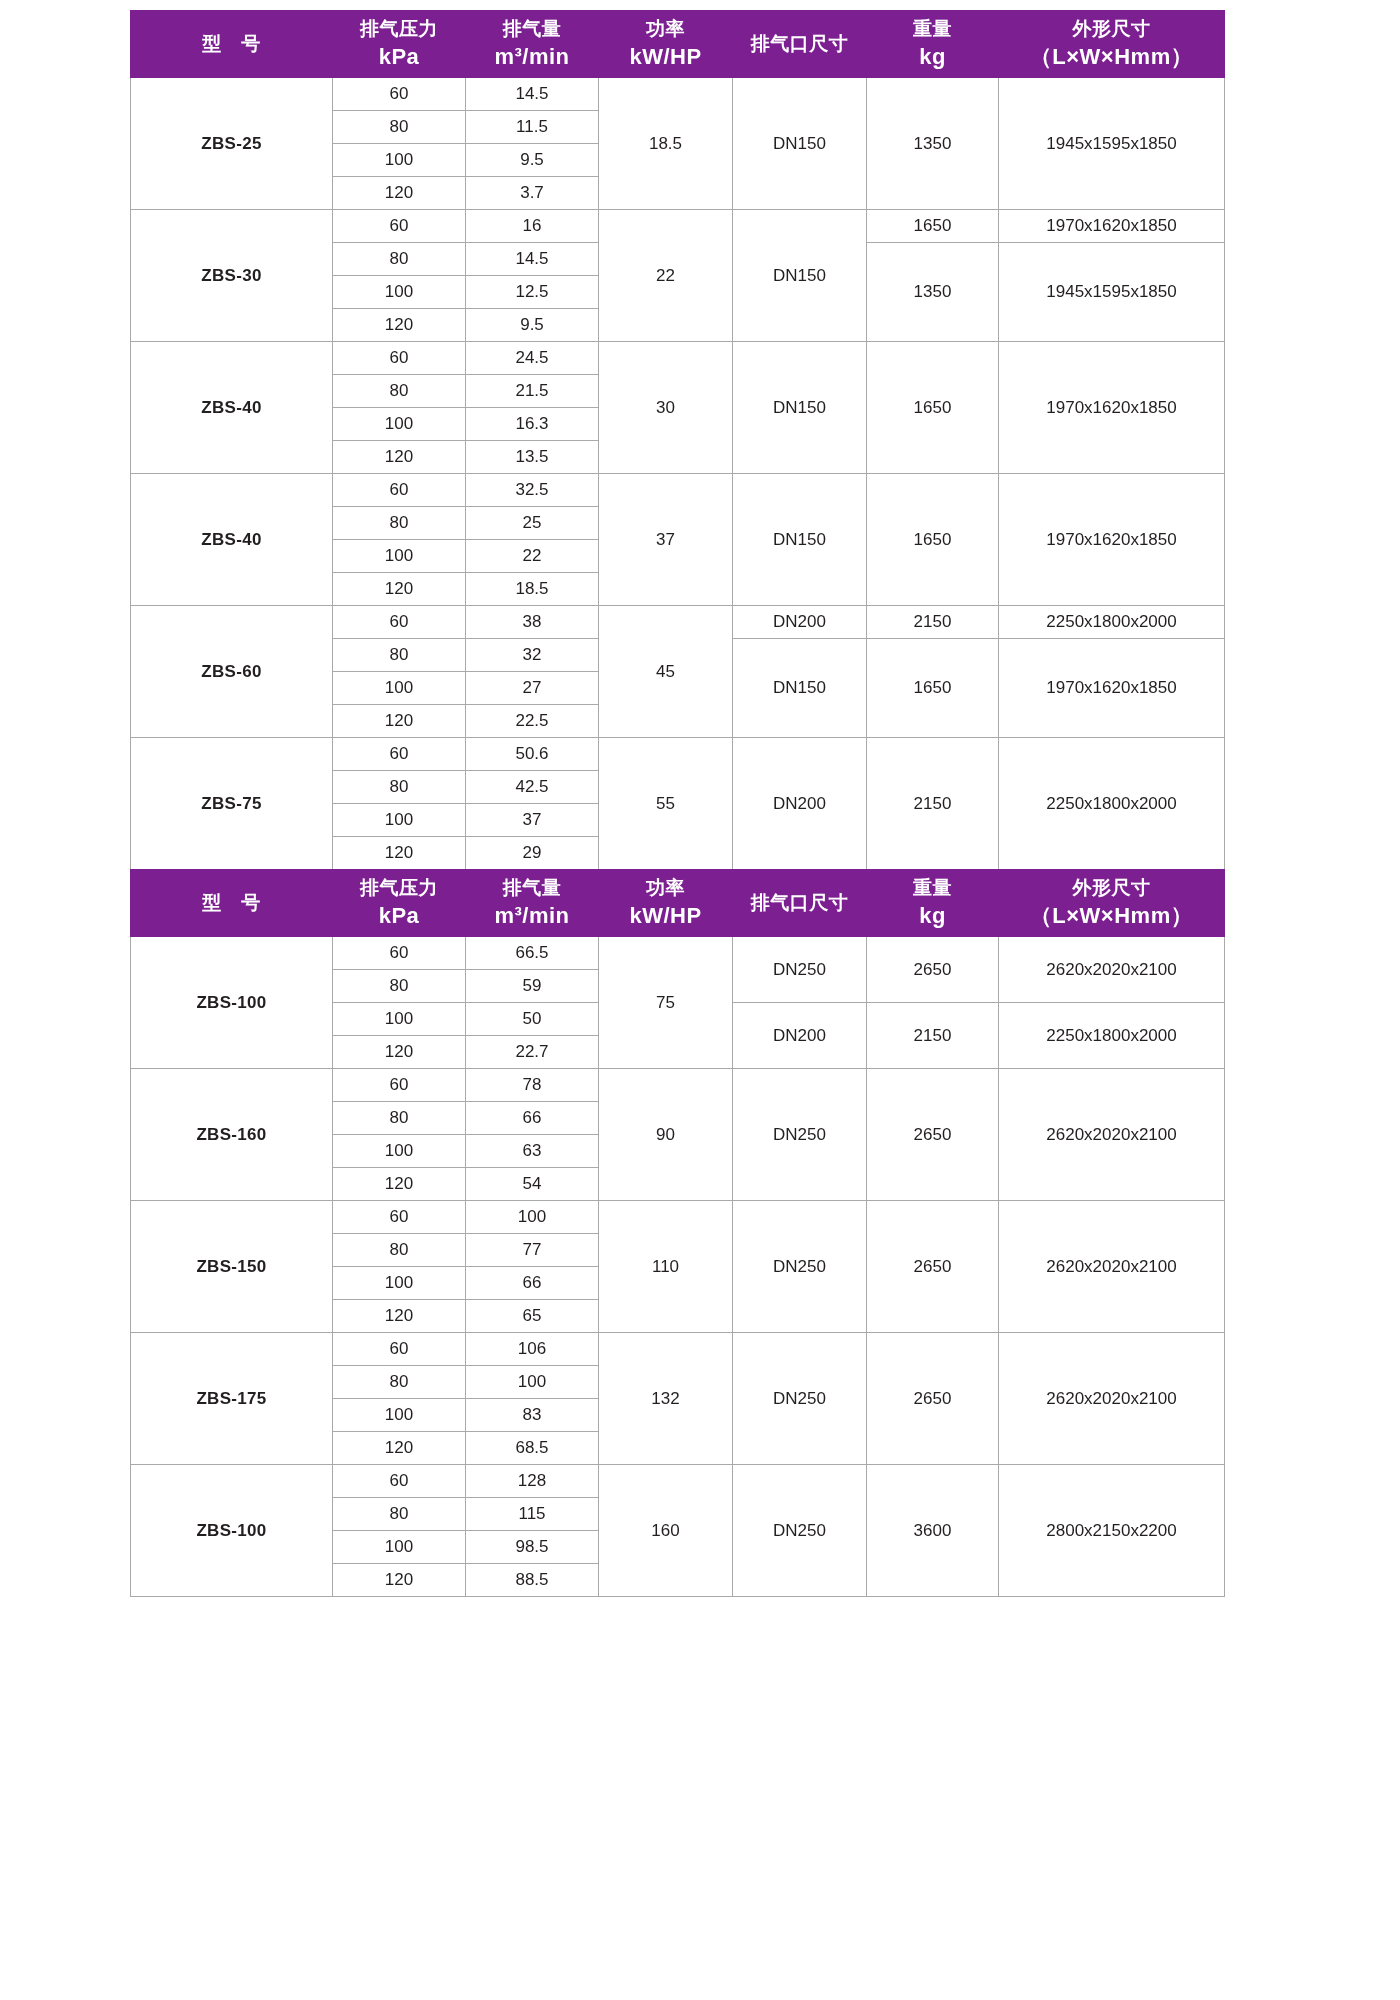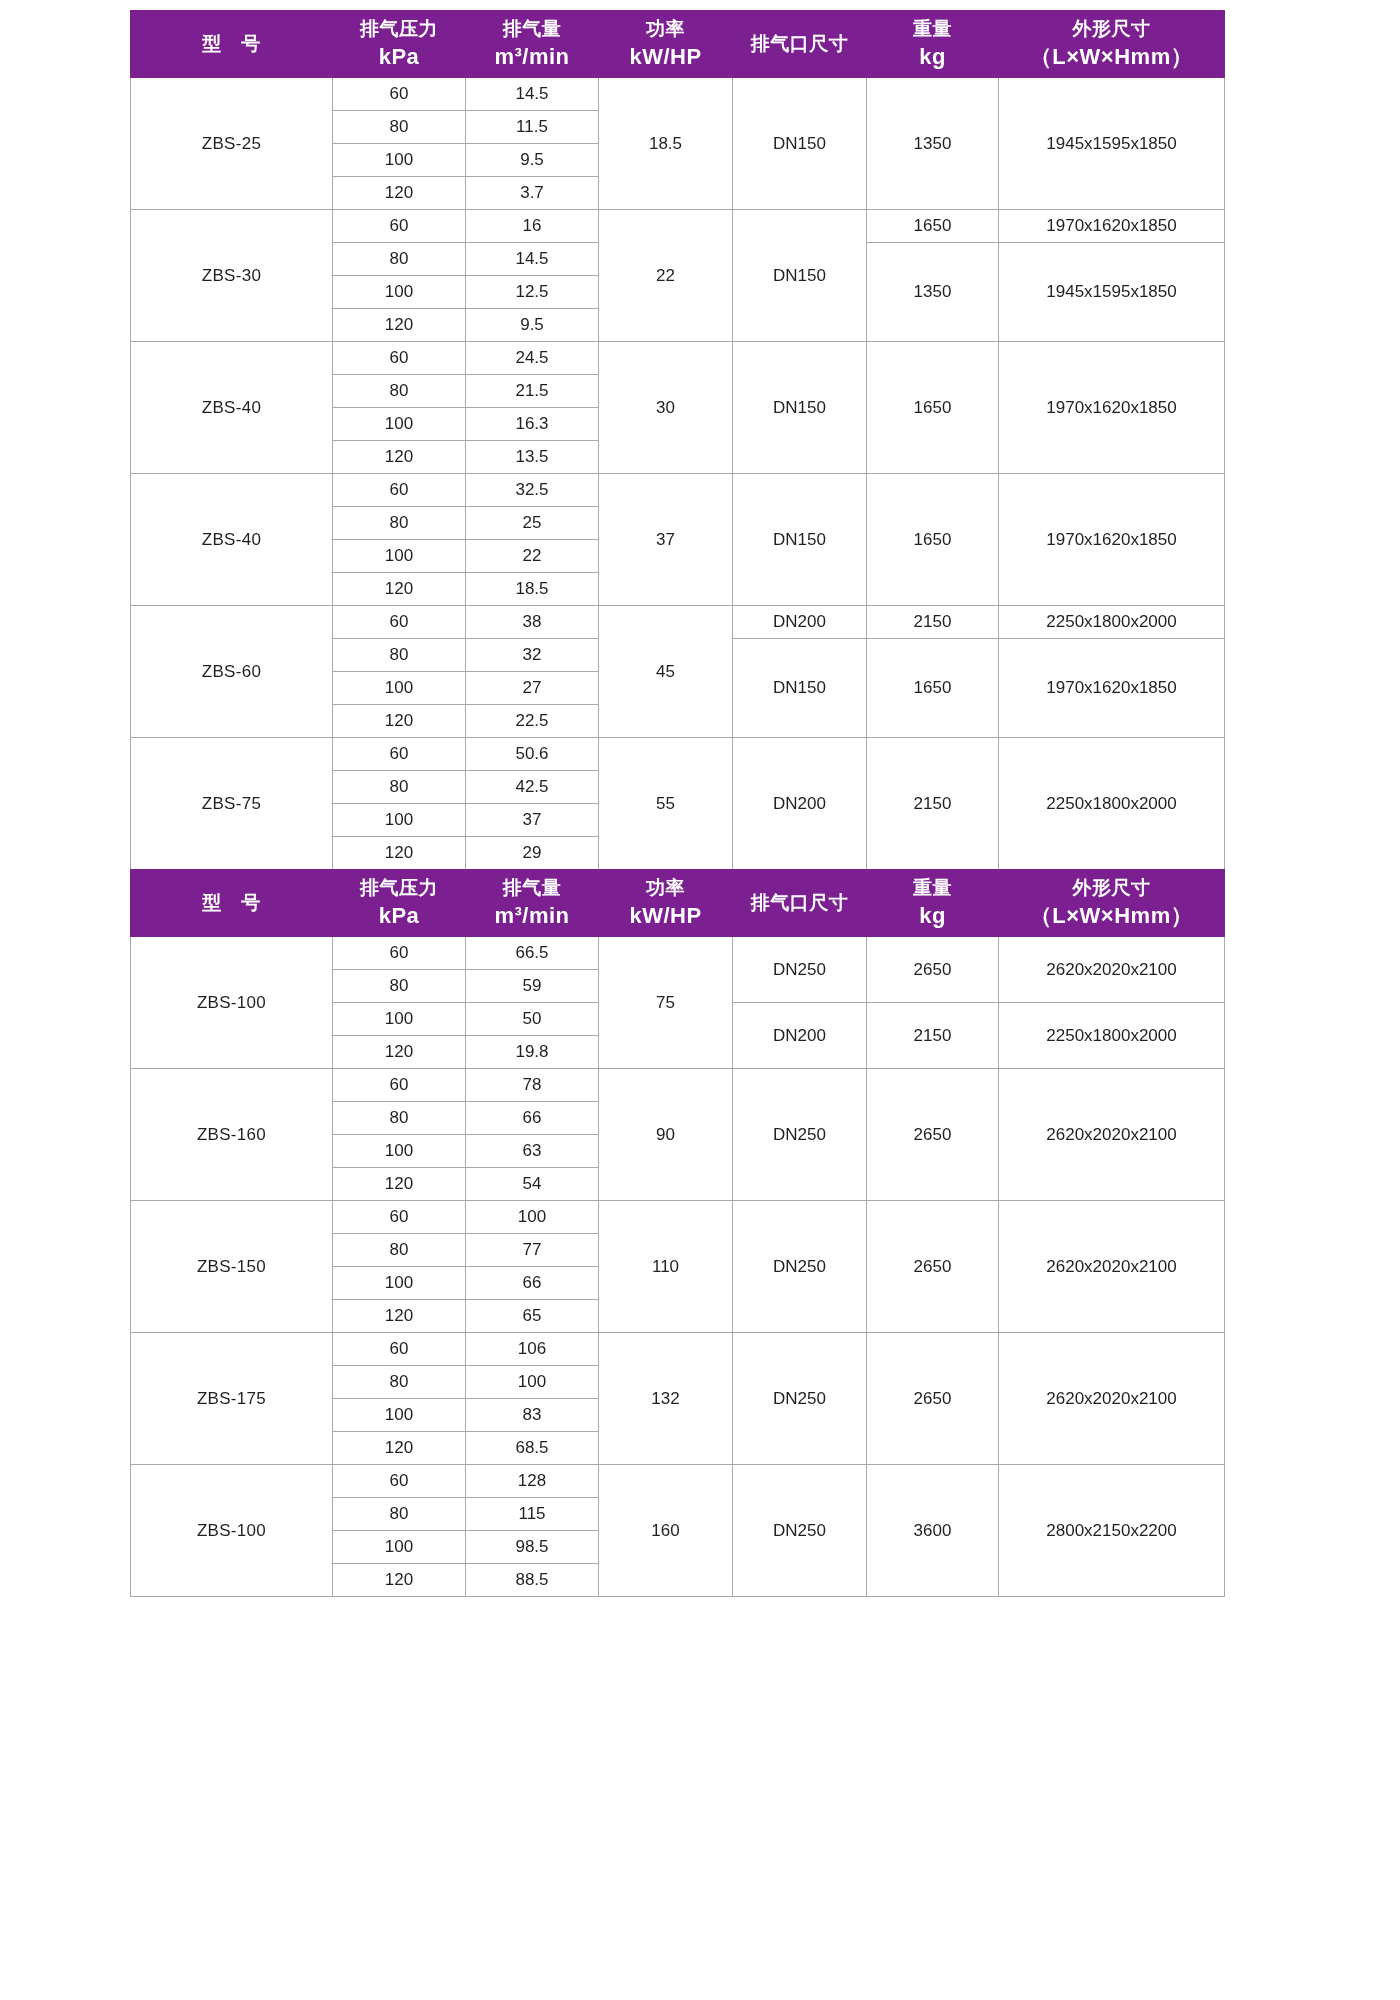--- a/index.html
+++ b/index.html
@@ -43,21 +43,21 @@
     height: 66px;
     letter-spacing: 0.5px;
   }
   tr.hdr th .sub {
     display: block;
     font-size: 22px;
     font-weight: bold;
   }
   td.model {
     color: #7c1f91;
-    font-weight: normal;
+    font-weight: bold;
     font-size: 19px;
     letter-spacing: 0.3px;
   }
   col.c-model { width: 202px; }
   col.c-press { width: 133px; }
   col.c-flow  { width: 133px; }
   col.c-power { width: 134px; }
   col.c-port  { width: 134px; }
   col.c-weight{ width: 132px; }
   col.c-dim   { width: 226px; }
@@ -256,21 +256,21 @@
         </tr>
         <tr>
           <td>100</td>
           <td>50</td>
           <td rowspan="2">DN200</td>
           <td rowspan="2">2150</td>
           <td rowspan="2">2250x1800x2000</td>
         </tr>
         <tr>
           <td>120</td>
-          <td>19.8</td>
+          <td>22.7</td>
         </tr>
         <tr>
           <td class="model" rowspan="4">ZBS-160</td>
           <td>60</td>
           <td>78</td>
           <td rowspan="4">90</td>
           <td rowspan="4">DN250</td>
           <td rowspan="4">2650</td>
           <td rowspan="4">2620x2020x2100</td>
         </tr>

